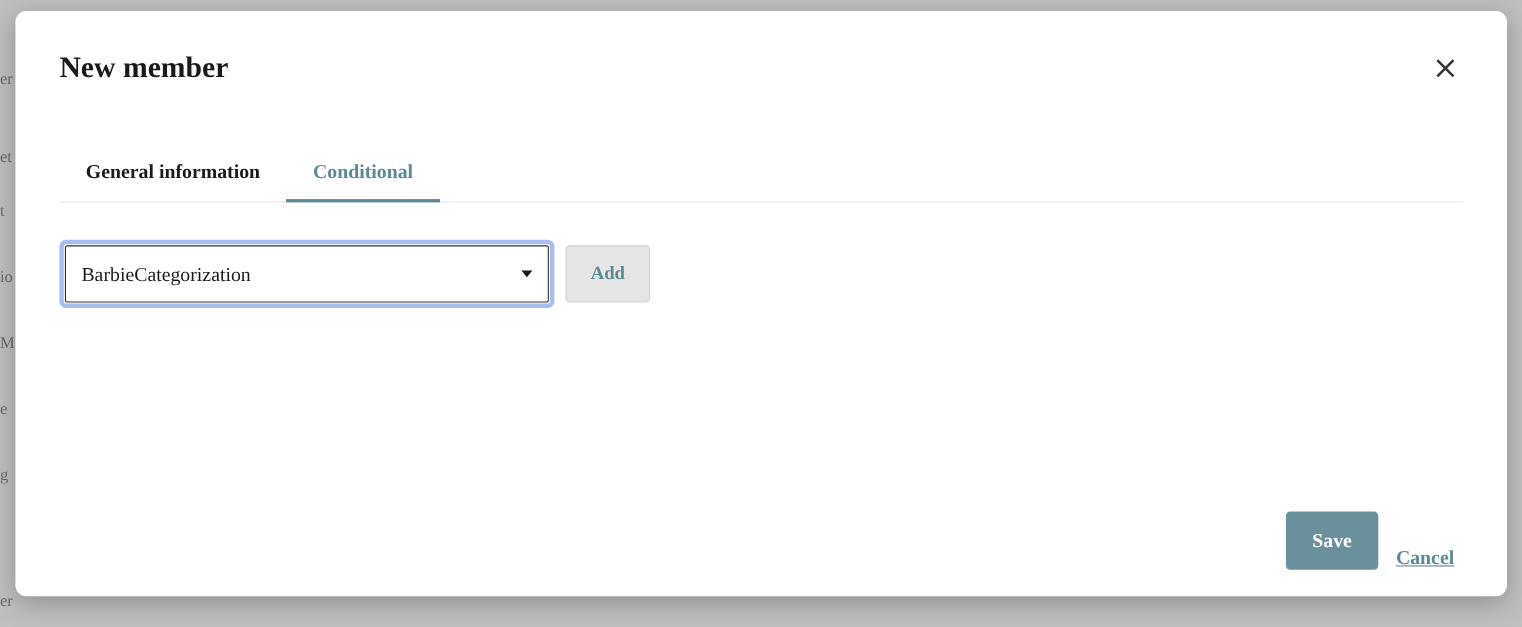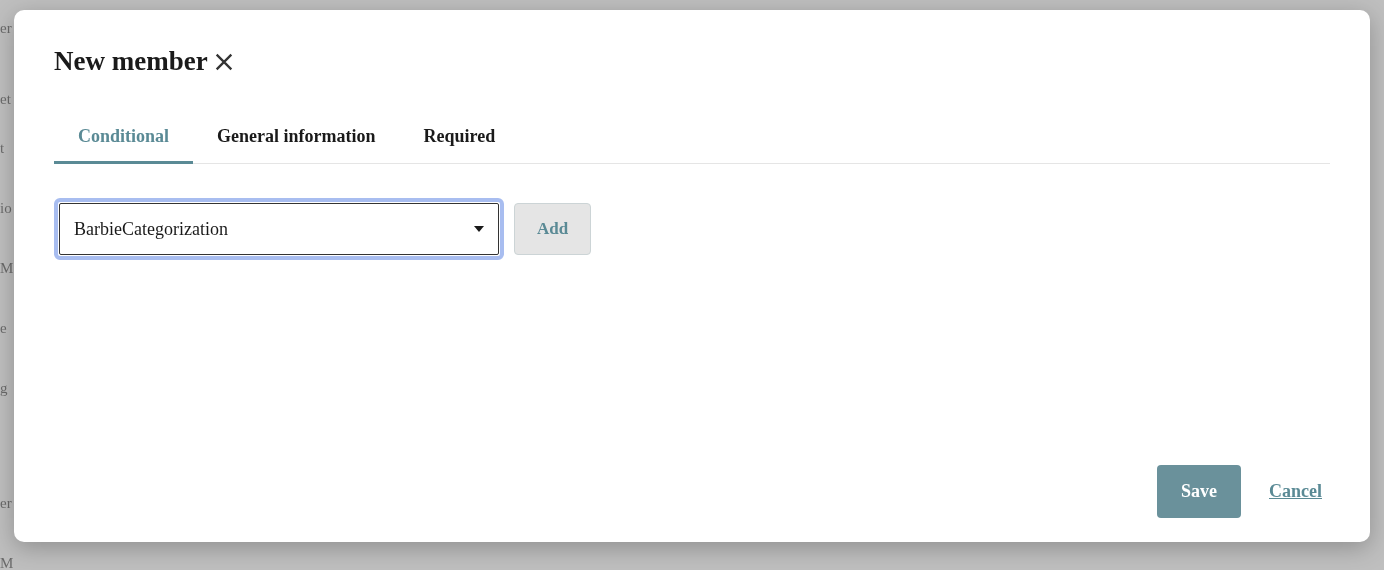--- a/index.html
+++ b/index.html
@@ -19,39 +19,40 @@
       position: absolute;
       inset: 0;
       background: #bfbfbf;
     }
     .backdrop-text {
       position: absolute;
       left: 0;
       color: #333;
       font-size: 15px;
       opacity: 0.6;
+      margin-top: 44px;
     }
     .modal {
       position: absolute;
       left: 14px;
       right: 14px;
       top: 10px;
       bottom: 28px;
       background: #fff;
       border-radius: 10px;
       box-shadow: 0 6px 24px rgba(0,0,0,0.25);
       display: flex;
       flex-direction: column;
       padding: 36px 40px 24px 40px;
     }
     .modal-header {
       display: flex;
-      justify-content: flex-start;
+      justify-content: space-between;
       align-items: flex-start;
-      margin-bottom: 38px;
+      margin-bottom: 58px;
     }
     .modal-title {
       font-size: 27px;
       font-weight: 700;
       color: #1a1a1a;
       font-family: Georgia, serif;
     }
     .close-btn {
       background: none;
       border: none;
@@ -132,22 +133,22 @@
       font-size: 17px;
       font-weight: 700;
       border-radius: 4px;
       cursor: pointer;
       font-family: Georgia, serif;
     }
     .modal-footer {
       margin-top: auto;
       display: flex;
       justify-content: flex-end;
-      align-items: center;
-      gap: 28px;
+      align-items: flex-end;
+      gap: 16px;
       padding-top: 20px;
     }
     .save-btn {
       background: #6a919b;
       color: #fff;
       border: none;
       padding: 16px 24px;
       font-size: 18px;
       font-weight: 700;
       border-radius: 4px;
@@ -185,23 +186,22 @@
   <div class="modal-header">
     <h1 class="modal-title">New member</h1>
     <button class="close-btn">
       <svg viewBox="0 0 24 24" fill="none">
         <path d="M4 4 L20 20 M20 4 L4 20"></path>
       </svg>
     </button>
   </div>
 
   <div class="tabs">
+    <div class="tab">General information</div>
     <div class="tab active">Conditional</div>
-    <div class="tab">General information</div>
-    <div class="tab">Required</div>
   </div>
 
   <div class="field-row">
     <div class="combo-wrapper">
       <div class="combo-inner">
         <span class="combo-text">BarbieCategorization</span>
         <span class="caret"></span>
       </div>
     </div>
     <button class="add-btn">Add</button>

